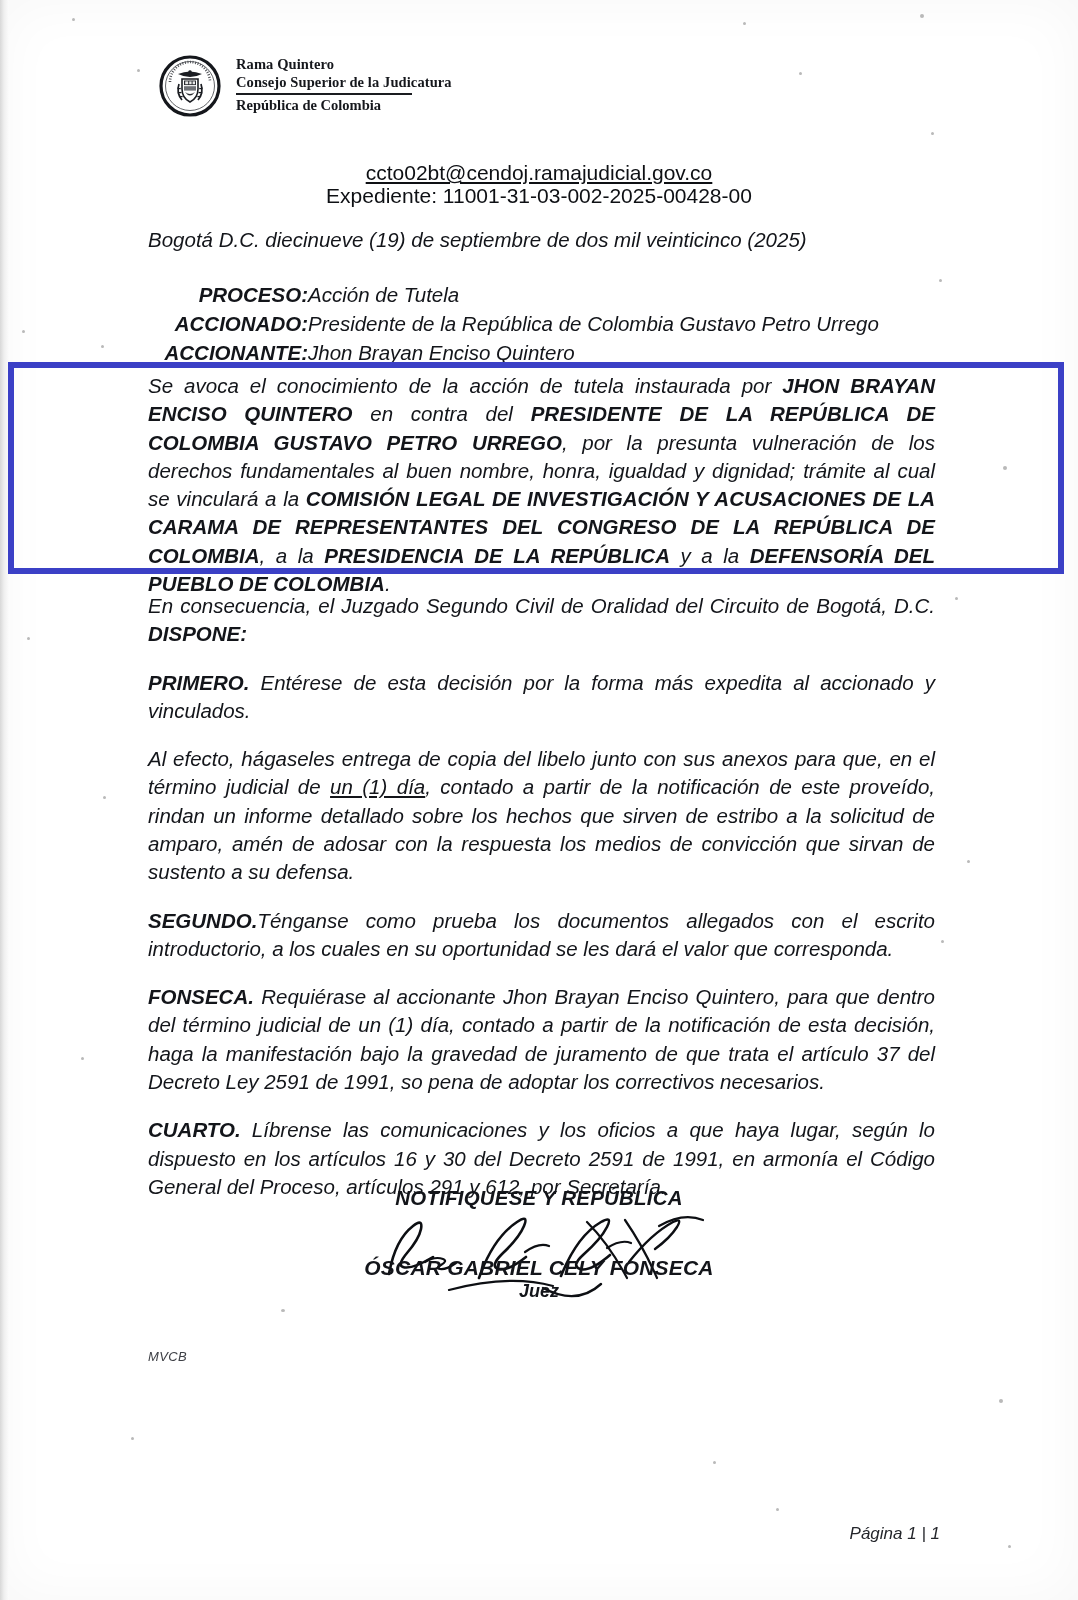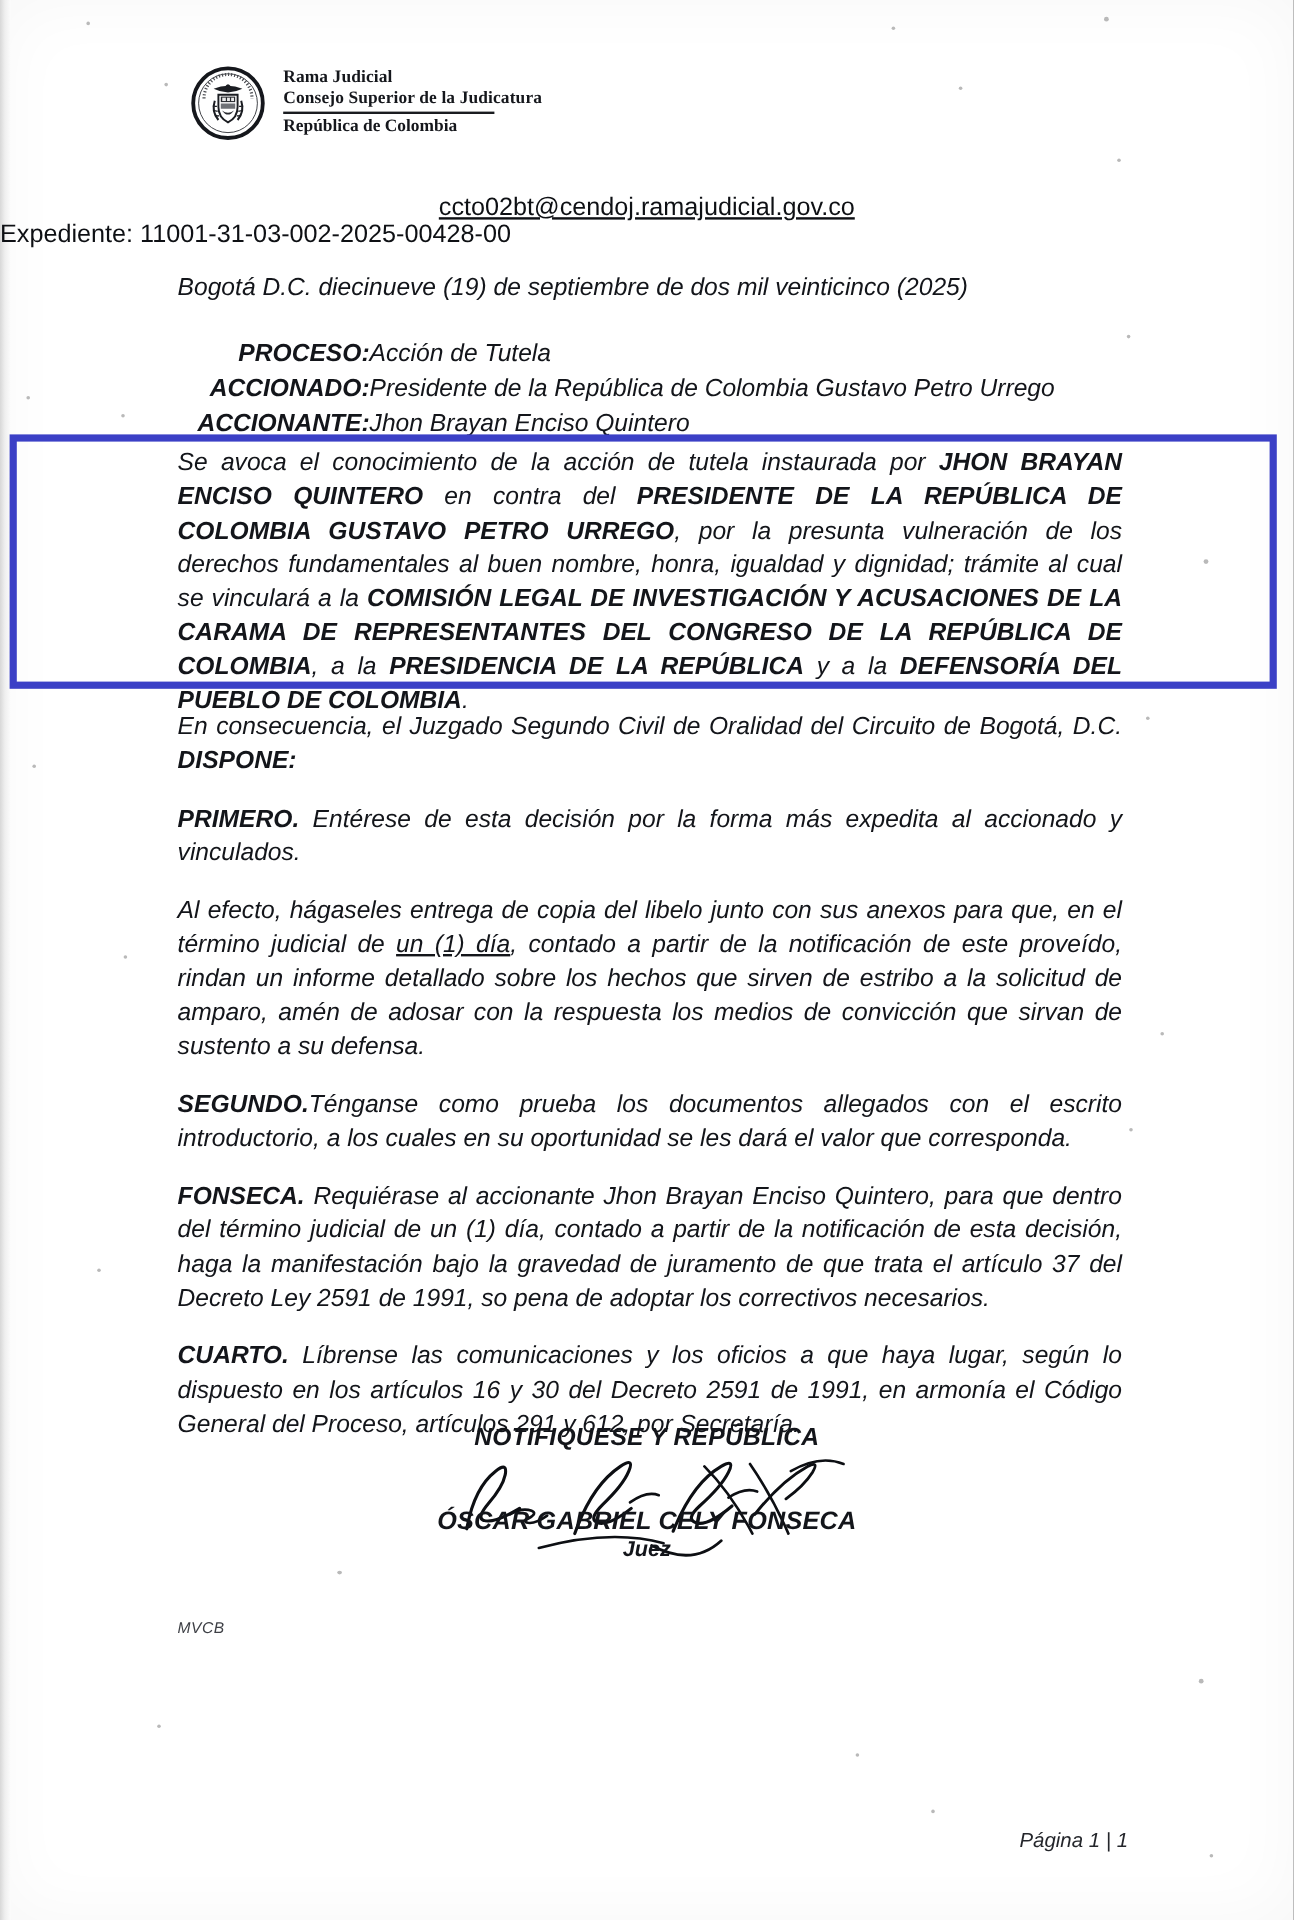--- a/index.html
+++ b/index.html
@@ -99,21 +99,21 @@
     color: #0e1014;
   }
   .court-email span {
     text-decoration: underline;
     text-underline-offset: 2px;
   }
   .court-file {
     position: absolute;
     left: 0; right: 0;
     top: 184px;
-    text-align: left;
+    text-align: center;
     font-size: 21px;
     color: #0e1014;
   }
 
   
   .body-col {
     position: absolute;
     left: 148px;
     width: 787px;
     top: 226px;
@@ -293,21 +293,21 @@
 
         <path d="M21 30 q-3 9 3 16" fill="none" stroke="#1b1d22" stroke-width="1.7"></path>
         <path d="M43 30 q3 9 -3 16" fill="none" stroke="#1b1d22" stroke-width="1.7"></path>
         <path d="M19.5 34 q2 1 3.2 0.4 M20.2 38 q2 1 3.2 0.4 M21.4 42 q2 1 3.2 0.4" stroke="#1b1d22" stroke-width="1.2" fill="none"></path>
         <path d="M44.5 34 q-2 1 -3.2 0.4 M43.8 38 q-2 1 -3.2 0.4 M42.6 42 q-2 1 -3.2 0.4" stroke="#1b1d22" stroke-width="1.2" fill="none"></path>
 
         <path d="M12 28 a20 20 0 0 1 40 0" fill="none" stroke="#4a4c51" stroke-width="2.6" stroke-dasharray="1 1.6"></path>
       </svg>
     </div>
     <div class="lh-text">
-      <div class="lh-line1">Rama Judicial</div>
+      <div class="lh-line1">Rama Quintero</div>
       <div class="lh-line2">Consejo Superior de la Judicatura</div>
       <div class="lh-rule"></div>
       <div class="lh-line3">República de Colombia</div>
     </div>
   </div>
 
   <div class="court-email"><span>ccto02bt@cendoj.ramajudicial.gov.co</span></div>
   <div class="court-file">Expediente: 11001-31-03-002-2025-00428-00</div>
 
   <div class="body-col">

